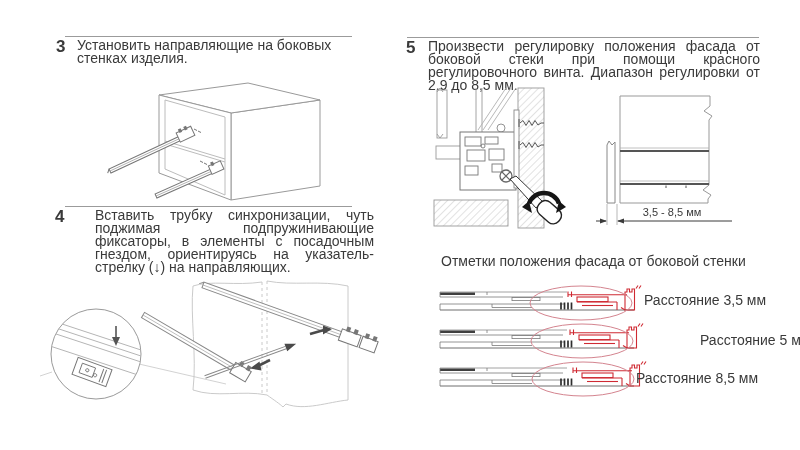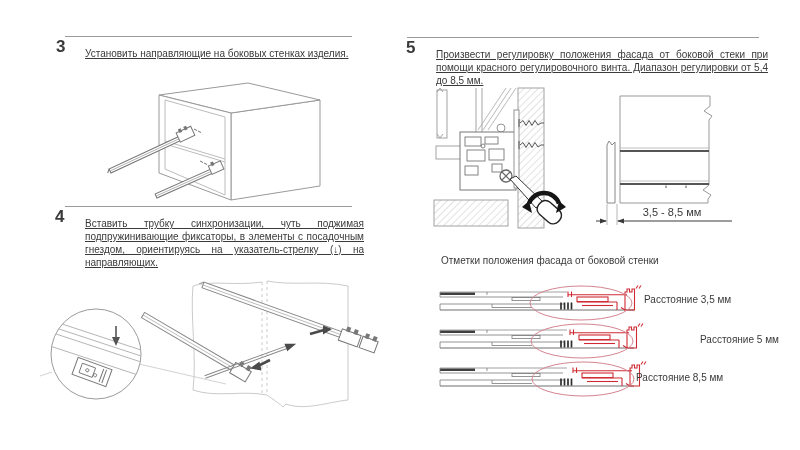--- a/index.html
+++ b/index.html
@@ -1,22 +1,22 @@
 <!DOCTYPE html>
 <html><head>
 <meta charset="utf-8">
 <style>
   html,body{margin:0;padding:0;background:#ffffff;}
   .page{position:relative;width:800px;height:450px;background:#fff;
         font-family:"Liberation Sans",sans-serif;color:#3a3a3a;overflow:hidden;}
   .rule{position:absolute;height:1px;background:#9b9b9b;}
   .stepnum{position:absolute;font-weight:bold;font-size:17px;line-height:17px;}
-  .steptxt{position:absolute;font-size:10px;line-height:13px;margin:8px;text-decoration:underline;}
+  .steptxt{position:absolute;font-size:14px;line-height:13px;margin:0;}
   .just{text-align:justify;}
-  .lbl{position:absolute;font-size:10px;line-height:12px;white-space:nowrap;}
+  .lbl{position:absolute;font-size:14px;line-height:12px;white-space:nowrap;}
   svg{position:absolute;overflow:visible;}
   svg text{font-family:"Liberation Sans",sans-serif;fill:#3a3a3a;}
 </style>
 </head>
 <body>
 
 <div class="page">
 
   <div class="rule" style="left:65px;top:36px;width:287px"></div>
   <div class="stepnum" style="left:56px;top:38px">3</div>
@@ -47,21 +47,21 @@
     <g transform="translate(48,122) rotate(-24)">
       <rect x="0" y="-2.2" width="72" height="4.4" fill="#fff" stroke="#777" stroke-width="1"></rect>
       <line x1="0" y1="0" x2="72" y2="0" stroke="#9c9c9c" stroke-width="0.7"></line>
       <rect x="60" y="-6" width="13" height="9" fill="#fff" stroke="#777" stroke-width="1"></rect>
       <rect x="63" y="-8.5" width="3" height="4" fill="#777"></rect>
     </g>
   </svg>
 
   <div class="rule" style="left:65px;top:206px;width:287px"></div>
   <div class="stepnum" style="left:55px;top:208px">4</div>
-  <p class="steptxt just" style="left:77px;top:209px;width:279px">Вставить трубку синхронизации, чуть поджимая подпружинивающие фиксаторы, в элементы с посадочным гнездом, ориентируясь на указатель-стрелку (↓) на направляющих.</p>
+  <p class="steptxt just" style="left:95px;top:209px;width:279px">Вставить трубку синхронизации, чуть поджимая подпружинивающие фиксаторы, в элементы с посадочным гнездом, ориентируясь на указатель-стрелку (↓) на направляющих.</p>
 
   <svg style="left:40px;top:274px" width="348" height="162" viewBox="0 0 348 162">
 
     <g stroke="#c4c4c4" fill="none" stroke-width="0.9">
       <path d="M153,12 C150,42 157,82 153,116"></path>
       <path d="M153,12 C170,6 196,12 222,8"></path>
       <path d="M153,116 C176,124 202,116 227,121"></path>
       <line x1="222" y1="8" x2="222" y2="120" stroke-dasharray="3,3"></line>
       <line x1="227" y1="7" x2="227" y2="121" stroke-dasharray="3,3"></line>
     </g>
@@ -128,21 +128,21 @@
         <g>
           <line x1="76" y1="52" x2="76" y2="64" stroke="#555" stroke-width="1.6"></line>
           <polygon points="72,63 76,72 80,63" fill="#555"></polygon>
         </g>
       </g>
     </g>
   </svg>
 
   <div class="rule" style="left:407px;top:37px;width:352px"></div>
   <div class="stepnum" style="left:406px;top:39px">5</div>
-  <p class="steptxt just" style="left:428px;top:40px;width:332px">Произвести регулировку положения фасада от боковой стеки при помощи красного регулировочного винта. Диапазон регулировки от 5,4 до 8,5 мм.</p>
+  <p class="steptxt just" style="left:428px;top:40px;width:332px">Произвести регулировку положения фасада от боковой стеки при помощи красного регулировочного винта. Диапазон регулировки от 2,9 до 8,5 мм.</p>
 
   <svg style="left:432px;top:88px" width="182" height="146" viewBox="0 0 182 146">
     <defs>
       <pattern id="h5" width="5" height="5" patternUnits="userSpaceOnUse" patternTransform="rotate(45)">
         <line x1="0" y1="0" x2="0" y2="5" stroke="#c6c6c6" stroke-width="1"></line>
       </pattern>
     </defs>
     <rect x="86" y="0" width="26" height="140" fill="url(#h5)" stroke="#999" stroke-width="0.9"></rect>
     <rect x="2" y="112" width="74" height="26" fill="url(#h5)" stroke="#999" stroke-width="0.9"></rect>
     <g>

